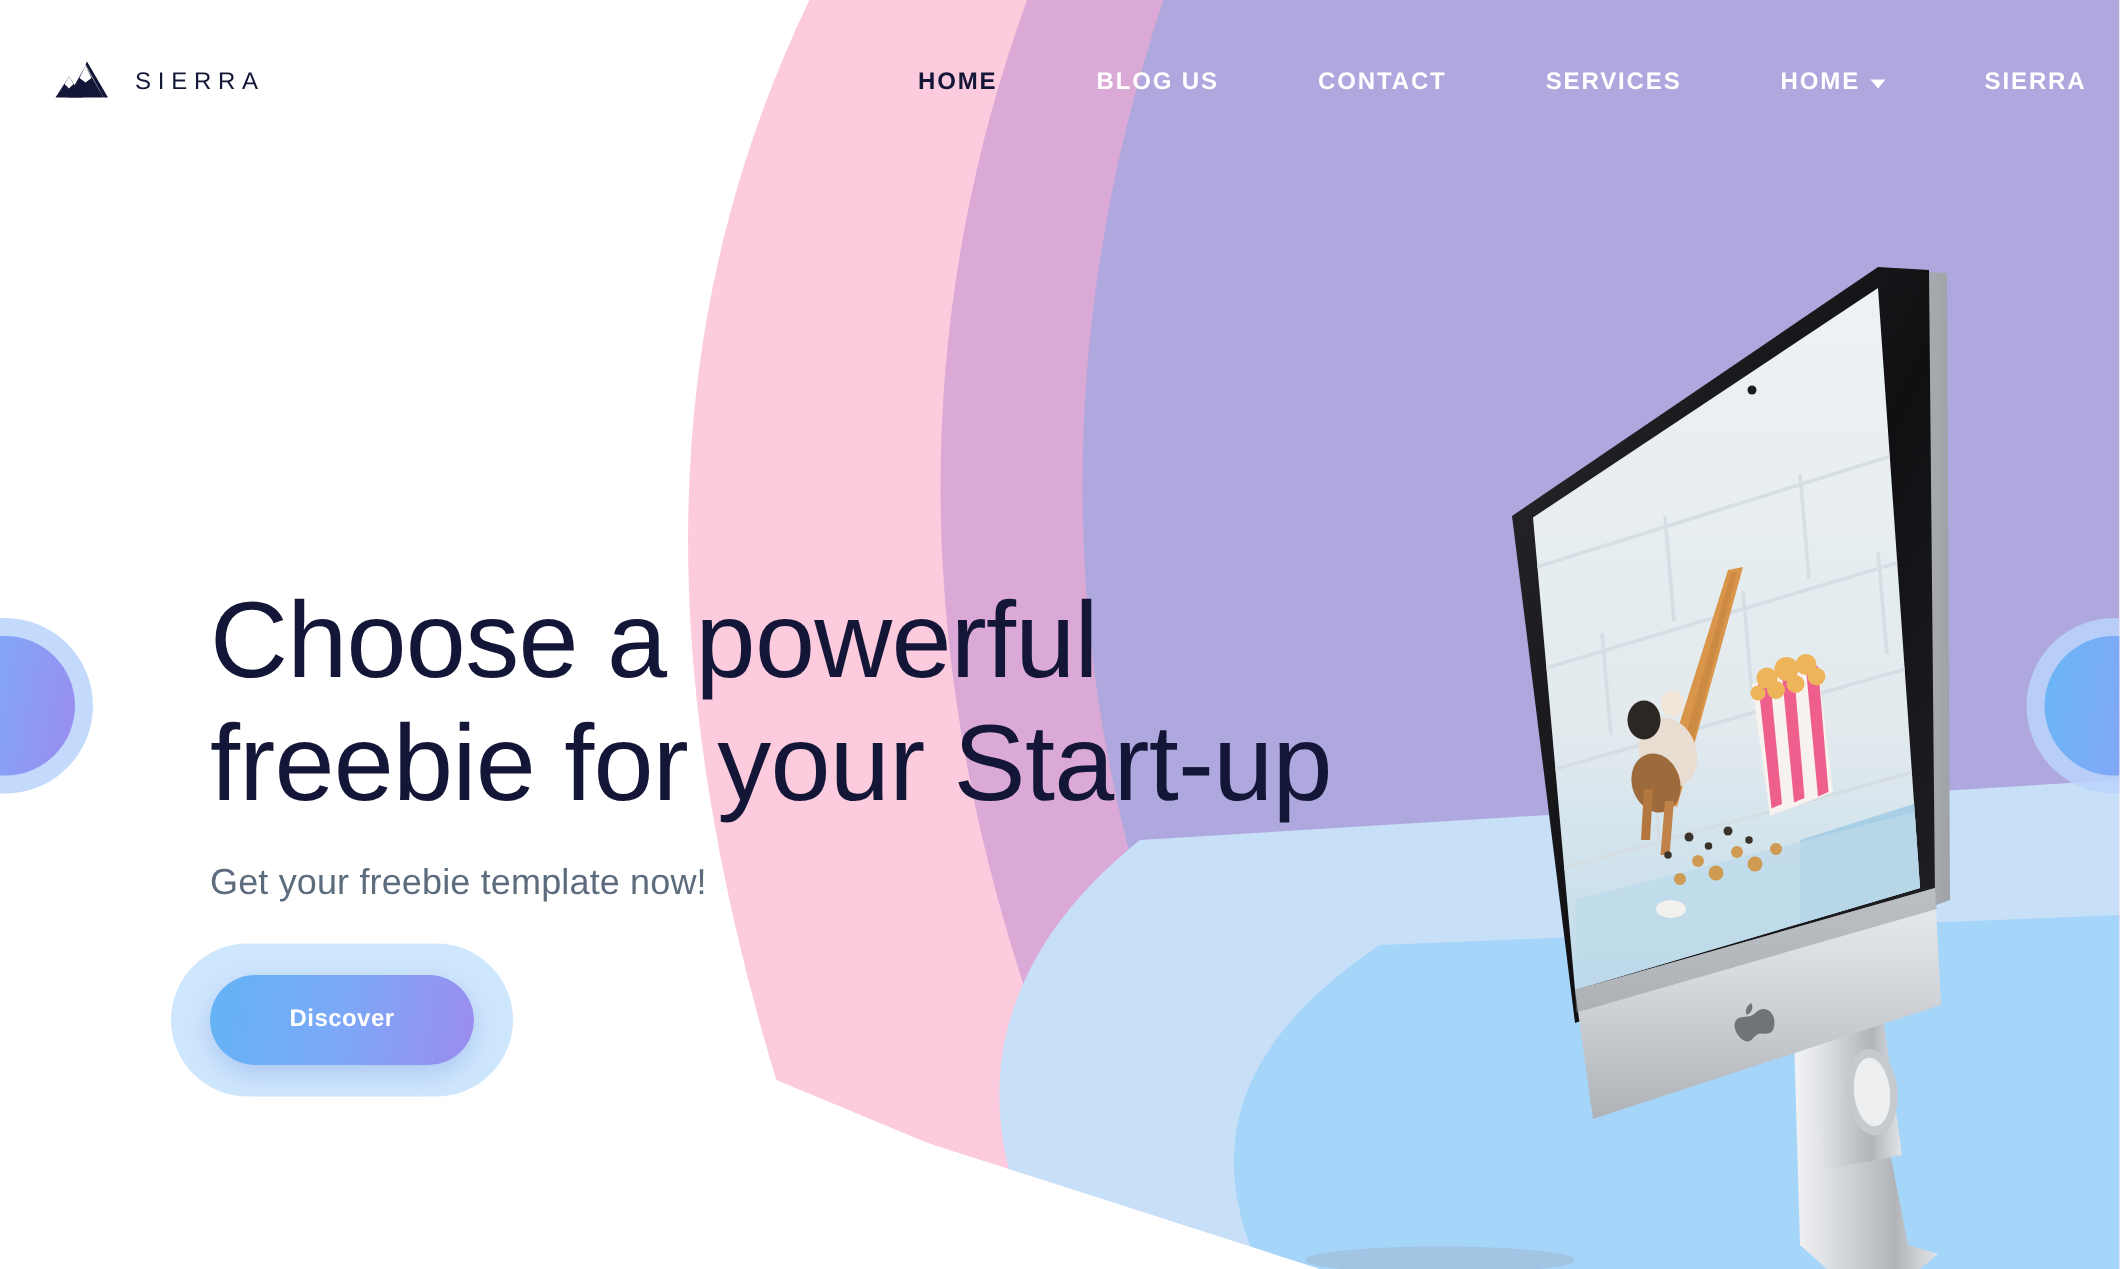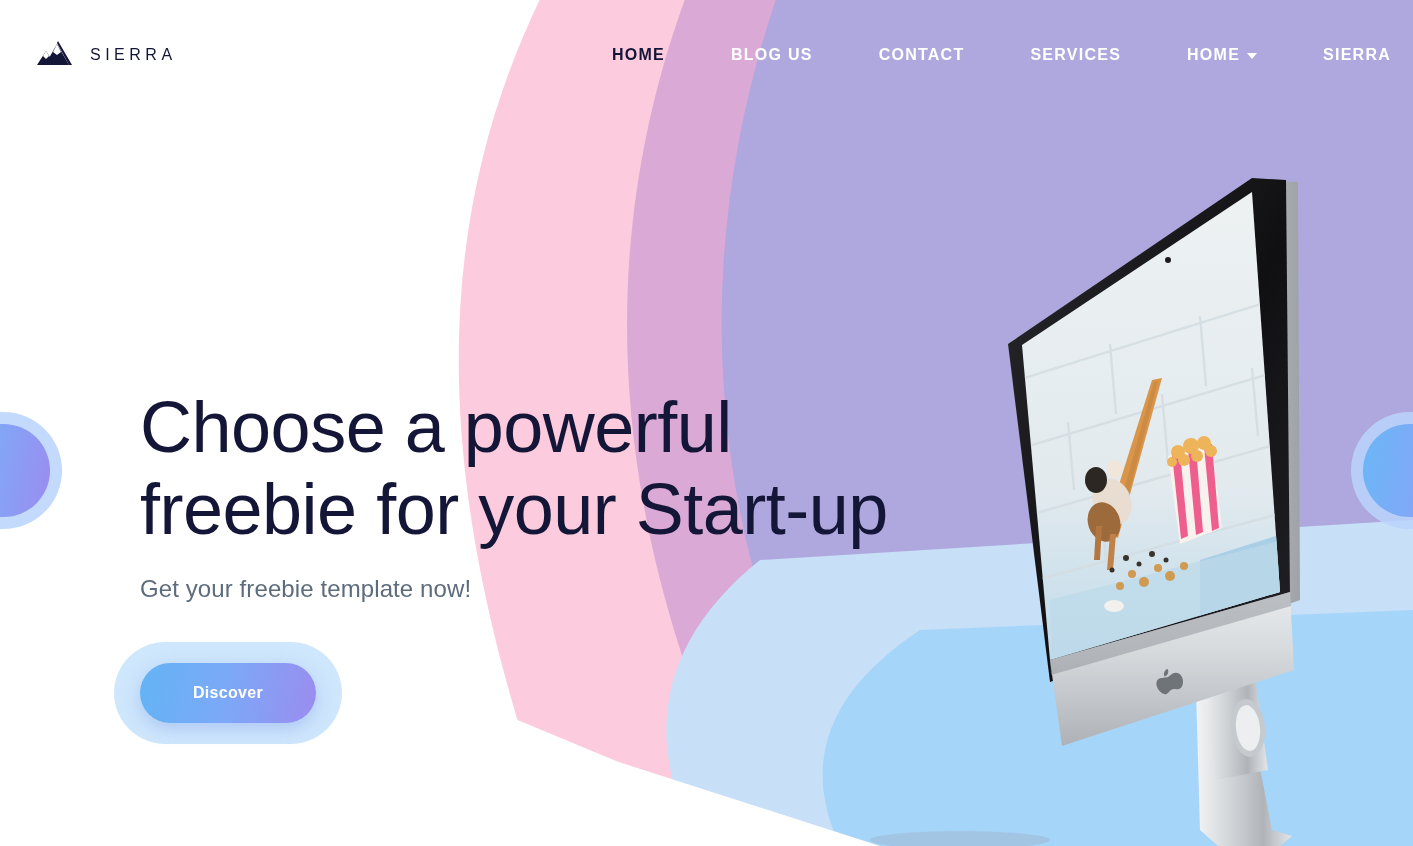--- a/index.html
+++ b/index.html
@@ -56,21 +56,21 @@
   .hero-title{
     font-size:72px; line-height:1.14; font-weight:400;
     color:#141638; letter-spacing:-0.5px;
   }
   .hero-title span{ display:block; }
   .hero-sub{
     margin-top:25px; font-size:24px; font-weight:500;
     color:#5d6c7c; letter-spacing:0.1px;
   }
 
-  .cta-wrap{ margin-top:60px; position:relative; width:176px; height:60px; }
+  .cta-wrap{ margin-top:47px; position:relative; width:176px; height:60px; }
   .cta-glow{
     position:absolute; left:-26px; top:-21px; width:228px; height:102px;
     border-radius:52px; background:#bfe0fb; opacity:.75;
     filter:blur(0.4px);
   }
   .cta-btn{
     position:absolute; left:0; top:0; width:176px; height:60px;
     border:none; border-radius:32px; cursor:pointer;
     background:linear-gradient(100deg,#63b3f5 0%,#7ba9f7 48%,#9b8cf0 100%);
     color:#ffffff; font-size:16px; font-weight:bold; letter-spacing:.3px;

